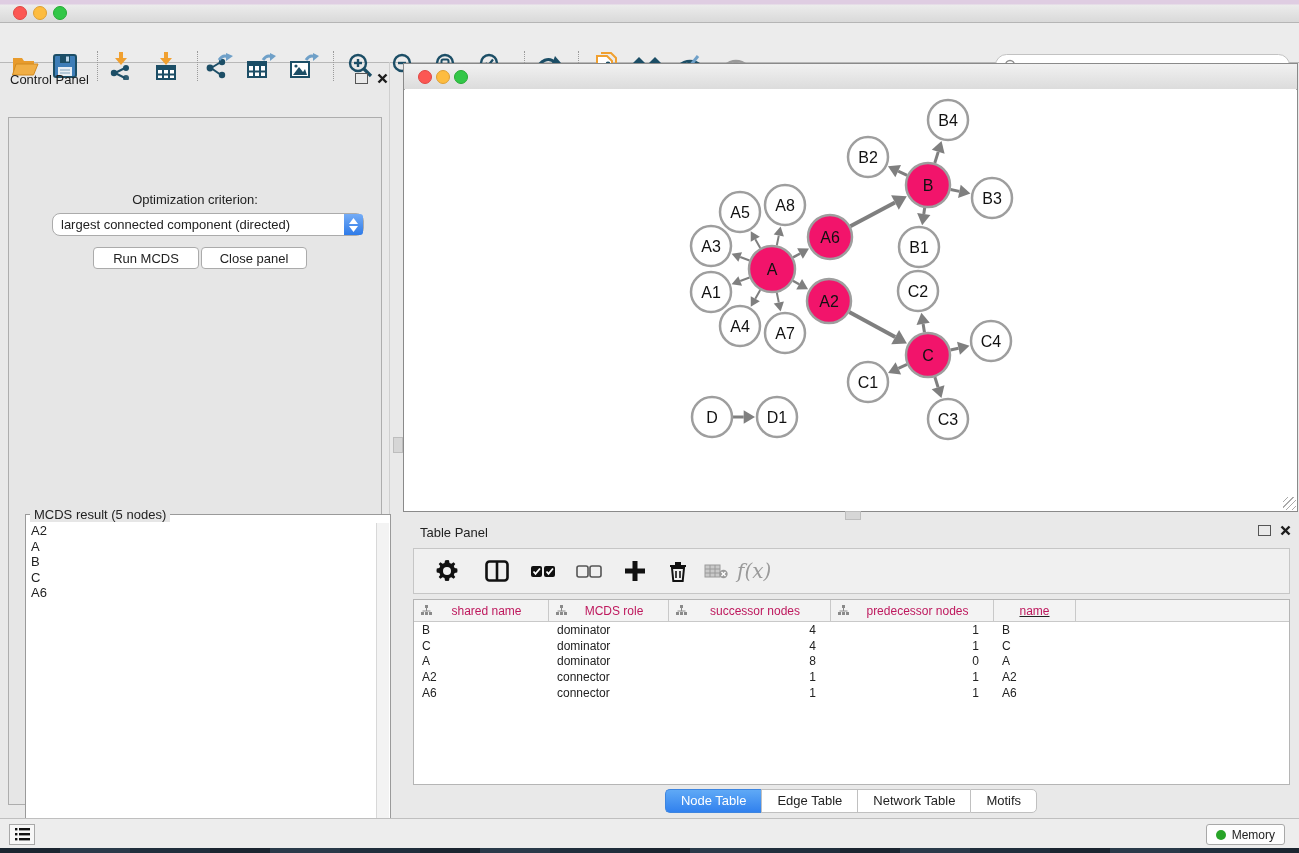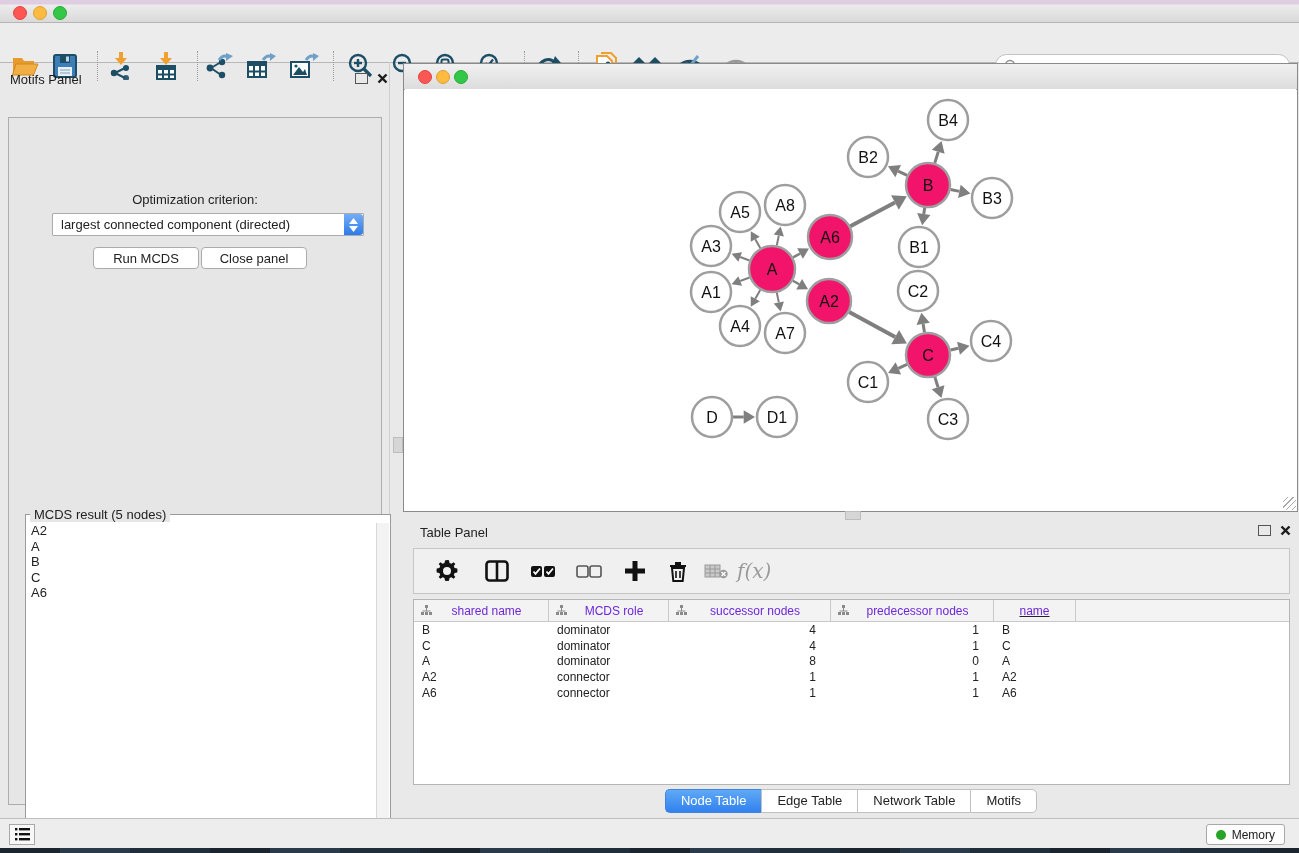--- a/index.html
+++ b/index.html
@@ -32,21 +32,21 @@
   .ctabs{position:absolute;left:78px;top:33px;display:flex;}
   .ctab{height:20px;line-height:20px;padding:0 14px;font-size:13px;background:#fff;
     border:1px solid #BDBDBD;border-right:none;cursor:default;}
   .ctab:first-child{border-radius:4px 0 0 0;}
   .ctab:last-child{border-right:1px solid #BDBDBD;border-radius:0 4px 0 0;}
   .ctab.active{background:linear-gradient(#6FB1F7,#3181EE);color:#fff;border-color:#3D85E0;}
   .ccontent{position:absolute;left:8px;top:55px;width:374px;height:688px;background:#E6E6E6;
     border:1px solid #ADADAD;box-sizing:border-box;}
   .opt-label{position:absolute;left:0;width:100%;top:74px;text-align:center;font-size:13px;}
   .dropdown{position:absolute;left:43px;top:95px;width:312px;height:23px;background:#fff;
-    border:1px solid #ABABAB;border-radius:1px;box-sizing:border-box;display:flex;align-items:center;}
+    border:1px solid #ABABAB;border-radius:8px;box-sizing:border-box;display:flex;align-items:center;}
   .dropdown .val{flex:1;font-size:13px;padding-left:8px;white-space:nowrap;overflow:hidden;}
   .dd-step{width:19px;height:100%;border-radius:0 3px 3px 0;
     background:linear-gradient(#74ACF6,#2F7BE8);display:flex;flex-direction:column;
     align-items:center;justify-content:center;gap:2px;}
   .cbtn{position:absolute;top:129px;height:22px;background:#fff;border:1px solid #ABABAB;
     border-radius:4px;font-size:13px;display:flex;align-items:center;justify-content:center;
     box-sizing:border-box;cursor:default;}
   .fieldset{position:absolute;left:16px;top:396px;width:366px;height:340px;
     border:1px solid #9A9A9A;background:#fff;box-sizing:border-box;}
   .fieldset .legend{position:absolute;top:-8px;left:4px;background:#E6E6E6;padding:0 4px;font-size:13px;}
@@ -67,21 +67,21 @@
   .tpanel{position:absolute;left:403px;top:514px;width:896px;height:304px;}
   .tpanel-title{position:absolute;left:17px;top:11px;font-size:13px;}
   .ttoolbar{position:absolute;left:10px;top:34px;width:877px;height:46px;background:#F0F0F0;
     border:1px solid #C6C6C6;box-sizing:border-box;display:flex;align-items:center;}
   .tt-ic{margin-left:20px;display:flex;align-items:center;justify-content:center;width:26px;height:26px;}
   .fx{font-family:"DejaVu Serif","Liberation Serif",serif;font-style:italic;font-size:20px;color:#9a9a9a;}
   .ttable{position:absolute;left:10px;top:85px;width:877px;height:186px;background:#fff;
     border:1px solid #B5B5B5;box-sizing:border-box;overflow:hidden;}
   .thead{display:flex;height:21px;background:#F3F3F3;border-bottom:1px solid #C9C9C9;}
   .th{display:flex;align-items:center;border-right:1px solid #C9C9C9;box-sizing:border-box;padding-left:7px;}
-  .th .lbl{flex:1;text-align:center;font-size:12px;color:#6d28d9;padding-right:7px;}
+  .th .lbl{flex:1;text-align:center;font-size:12px;color:#be185d;padding-right:7px;}
   .trow{display:flex;height:15.8px;align-items:center;}
   .td{font-size:12px;box-sizing:border-box;padding:0 8px;white-space:nowrap;overflow:hidden;}
   .td.num{text-align:right;padding-right:15px;}
   .btabs{position:absolute;left:0;width:100%;top:275px;display:flex;justify-content:center;}
   .btab{height:22px;line-height:22px;padding:0 15px;font-size:13px;background:#fff;
     border:1px solid #C0C0C0;border-right:none;cursor:default;}
   .btab:first-child{border-radius:5px 0 0 5px;}
   .btab:last-child{border-right:1px solid #C0C0C0;border-radius:0 5px 5px 0;}
   .btab.active{background:linear-gradient(#5FA9F6,#3181EE);color:#fff;border-color:#3D85E0;}
   
@@ -260,21 +260,21 @@
     <div class="searchbox">
       <svg width="14" height="14" viewBox="0 0 14 14">
           <circle cx="6" cy="6" r="4.4" fill="none" stroke="#8E8E8E" stroke-width="1.5"></circle>
           <line x1="9.3" y1="9.3" x2="13" y2="13" stroke="#8E8E8E" stroke-width="1.5"></line>
         </svg>
       <input type="text" placeholder="" style="">
     </div>
   </div>
 
   <div class="cpanel">
-    <div class="cpanel-title">Motifs Panel</div>
+    <div class="cpanel-title">Control Panel</div>
     <div class="panel-btns" style="left:355px">
       <span class="float-ic"></span>
       <svg width="11" height="11" viewBox="0 0 11 11">
           <line x1="1.5" y1="1.5" x2="9.5" y2="9.5" stroke="#1c1c1c" stroke-width="2.4"></line>
           <line x1="9.5" y1="1.5" x2="1.5" y2="9.5" stroke="#1c1c1c" stroke-width="2.4"></line>
         </svg>
     </div>
     <div class="ccontent">
       <div class="opt-label">Optimization criterion:</div>
       <div class="dropdown">

